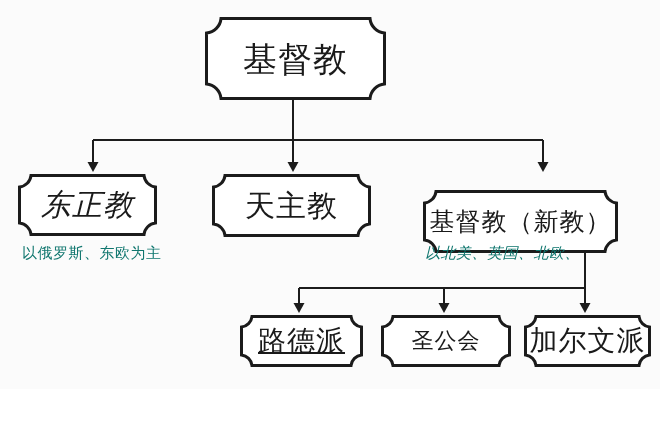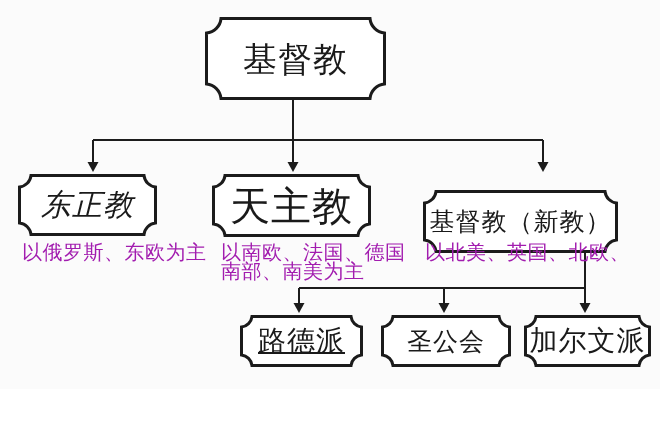--- a/index.html
+++ b/index.html
@@ -35,22 +35,22 @@
   .node-label {
     position: relative;
     z-index: 2;
     color: #1a1a1a;
     letter-spacing: 1px;
     white-space: nowrap;
     line-height: 1;
   }
   .caption {
     position: absolute;
-    color: #a21caf;
-    font-size: 20px;
+    color: #0f766e;
+    font-size: 15px;
     line-height: 19px;
     letter-spacing: 0.5px;
     white-space: nowrap;
     z-index: 3;
   }
 </style>
 </head>
 <body>
 
 <div id="stage">
@@ -83,51 +83,47 @@
   <div class="node" id="n-east" style="left: 18px; top: 174px; width: 139px; height: 62px; font-style: italic;">
       <svg class="plaque" viewBox="0 0 139 62">
         <path d="M 13 1.5 L 126 1.5 A 13 13 0 0 0 137.5 13 L 137.5 49 A 13 13 0 0 0 126 60.5 L 13 60.5 A 13 13 0 0 0 1.5 49 L 1.5 13 A 13 13 0 0 0 13 1.5 Z" fill="#ffffff" stroke="#1b1b1b" stroke-width="3"></path>
       </svg>
     <span class="node-label" style="font-size: 30px;">东正教</span>
   </div>
   <div class="node" id="n-cath" style="left: 212px; top: 174px; width: 159px; height: 63px;">
       <svg class="plaque" viewBox="0 0 159 63">
         <path d="M 13 1.5 L 146 1.5 A 13 13 0 0 0 157.5 13 L 157.5 50 A 13 13 0 0 0 146 61.5 L 13 61.5 A 13 13 0 0 0 1.5 50 L 1.5 13 A 13 13 0 0 0 13 1.5 Z" fill="#ffffff" stroke="#1b1b1b" stroke-width="3"></path>
       </svg>
-    <span class="node-label" style="font-size: 40px;">天主教</span>
+    <span class="node-label" style="font-size: 30px;">天主教</span>
   </div>
   <div class="node" id="n-prot" style="left: 423px; top: 190px; width: 195px; height: 63px;">
       <svg class="plaque" viewBox="0 0 195 63">
         <path d="M 13 1.5 L 182 1.5 A 13 13 0 0 0 193.5 13 L 193.5 50 A 13 13 0 0 0 182 61.5 L 13 61.5 A 13 13 0 0 0 1.5 50 L 1.5 13 A 13 13 0 0 0 13 1.5 Z" fill="#ffffff" stroke="#1b1b1b" stroke-width="3"></path>
       </svg>
     <span class="node-label" style="font-size: 25px;">基督教（新教）</span>
   </div>
 
   <div class="caption" id="c-east" style="left: 22px; top: 243px;">
     <div>以俄罗斯、东欧为主</div>
   </div>
-  <div class="caption" id="c-cath" style="left: 221px; top: 243px;">
-    <div>以南欧、法国、德国</div>
-    <div>南部、南美为主</div>
-  </div>
-  <div class="caption" id="c-prot" style="left: 425px; top: 243px;">
+  <div class="caption" id="c-prot" style="left: 425px; top: 243px; font-style: italic;">
     <div>以北美、英国、北欧、</div>
   </div>
 
   <div class="node" id="n-luth" style="left: 240px; top: 315px; width: 123px; height: 52px;">
       <svg class="plaque" viewBox="0 0 123 52">
         <path d="M 12 1.5 L 111 1.5 A 12 12 0 0 0 121.5 12 L 121.5 40 A 12 12 0 0 0 111 50.5 L 12 50.5 A 12 12 0 0 0 1.5 40 L 1.5 12 A 12 12 0 0 0 12 1.5 Z" fill="#ffffff" stroke="#1b1b1b" stroke-width="3"></path>
       </svg>
     <span class="node-label" style="font-size: 28px; text-decoration: underline;">路德派</span>
   </div>
   <div class="node" id="n-angl" style="left: 381px; top: 315px; width: 130px; height: 52px;">
       <svg class="plaque" viewBox="0 0 130 52">
         <path d="M 12 1.5 L 118 1.5 A 12 12 0 0 0 128.5 12 L 128.5 40 A 12 12 0 0 0 118 50.5 L 12 50.5 A 12 12 0 0 0 1.5 40 L 1.5 12 A 12 12 0 0 0 12 1.5 Z" fill="#ffffff" stroke="#1b1b1b" stroke-width="3"></path>
       </svg>
-    <span class="node-label" style="font-size: 25px;">圣公会</span>
+    <span class="node-label" style="font-size: 22px;">圣公会</span>
   </div>
   <div class="node" id="n-calv" style="left: 524px; top: 315px; width: 127px; height: 52px;">
       <svg class="plaque" viewBox="0 0 127 52">
         <path d="M 12 1.5 L 115 1.5 A 12 12 0 0 0 125.5 12 L 125.5 40 A 12 12 0 0 0 115 50.5 L 12 50.5 A 12 12 0 0 0 1.5 40 L 1.5 12 A 12 12 0 0 0 12 1.5 Z" fill="#ffffff" stroke="#1b1b1b" stroke-width="3"></path>
       </svg>
     <span class="node-label" style="font-size: 28px;">加尔文派</span>
   </div>
 
 </div>
 

